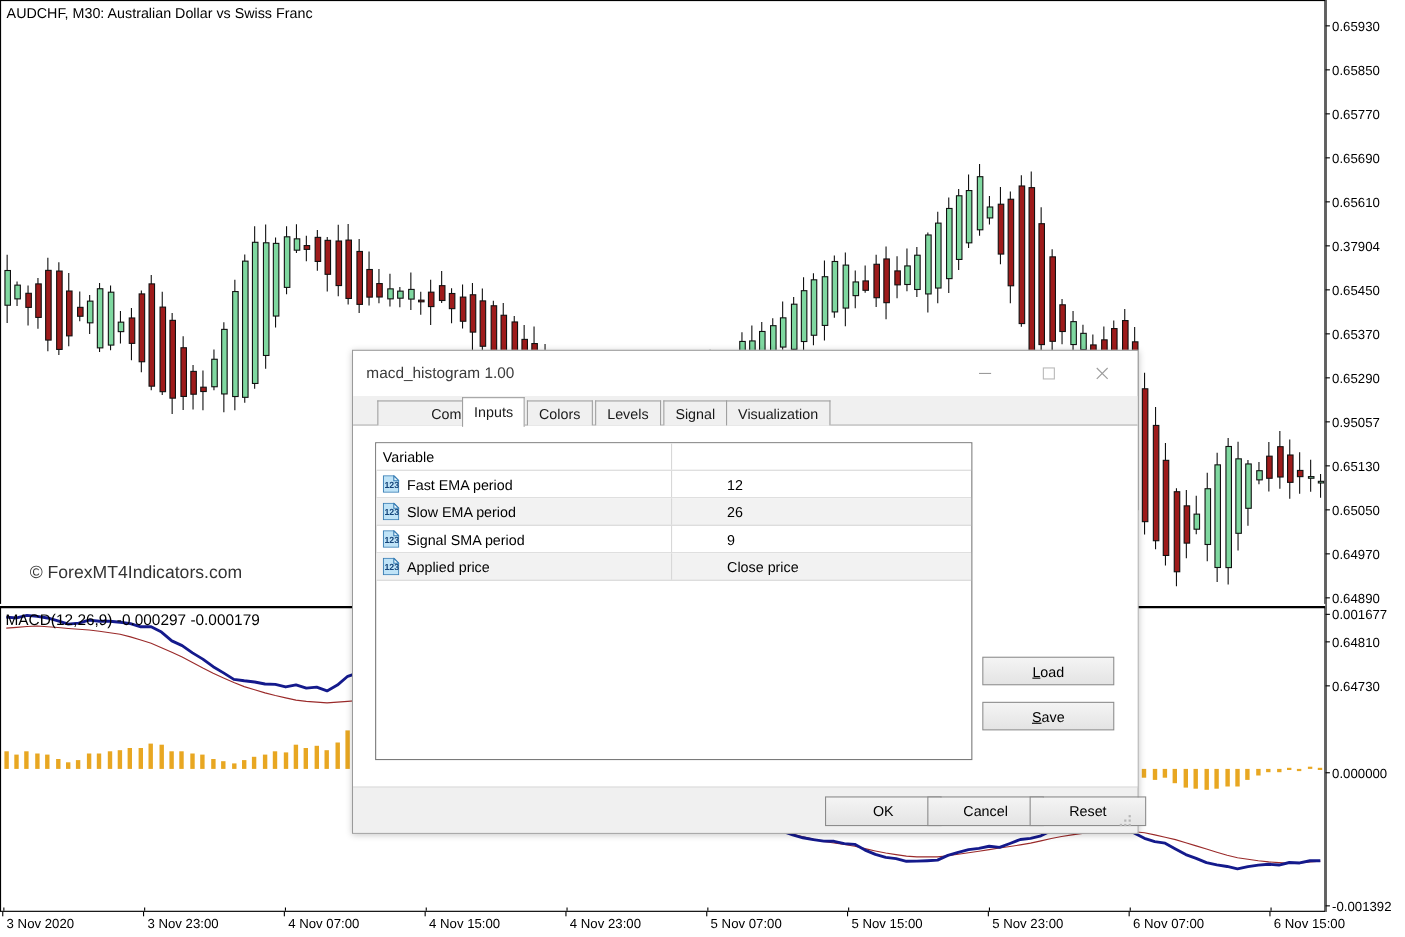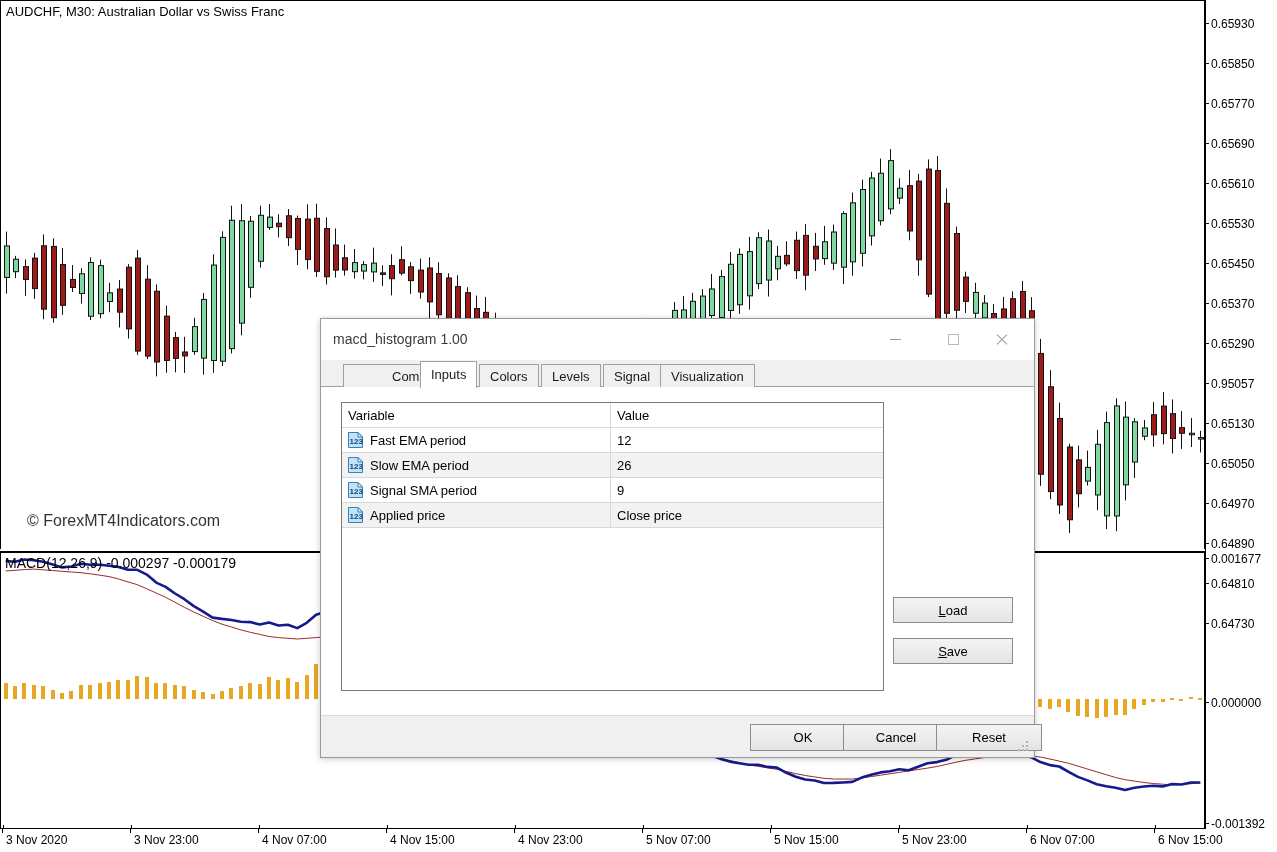--- a/index.html
+++ b/index.html
@@ -232,20 +232,21 @@
     white-space: nowrap;
   }
   .gh-var { width: 269px; border-right: 1px solid #d8d8d8; }
   .gh-val { flex: 1; }
 
   .grow {
     display: flex;
     height: 25px;
     border-bottom: 1px solid #d8d8d8;
     cursor: default;
+    gap: 44px;
   }
   .grow.alt { background: #f2f2f2; }
   .gc-var {
     width: 269px;
     border-right: 1px solid #d8d8d8;
     display: flex; align-items: center;
     padding-left: 6px;
     font-size: 13px; color: #000;
     white-space: nowrap;
   }
@@ -725,21 +726,21 @@
           <line x1="1154.5" y1="272" x2="1154.5" y2="276" stroke="#000" stroke-width="1"></line>
         </svg>
     </div>
 
     <div class="price-axis" id="price-axis">
         <div class="ax-tick" style="top: 18px;"><span>0.65930</span></div>
         <div class="ax-tick" style="top: 58px;"><span>0.65850</span></div>
         <div class="ax-tick" style="top: 98px;"><span>0.65770</span></div>
         <div class="ax-tick" style="top: 138px;"><span>0.65690</span></div>
         <div class="ax-tick" style="top: 178px;"><span>0.65610</span></div>
-        <div class="ax-tick" style="top: 218px;"><span>0.65530</span></div>
+        <div class="ax-tick" style="top: 218px;"><span>0.37904</span></div>
         <div class="ax-tick" style="top: 258px;"><span>0.65450</span></div>
         <div class="ax-tick" style="top: 298px;"><span>0.65370</span></div>
         <div class="ax-tick" style="top: 338px;"><span>0.65290</span></div>
         <div class="ax-tick" style="top: 378px;"><span>0.95057</span></div>
         <div class="ax-tick" style="top: 418px;"><span>0.65130</span></div>
         <div class="ax-tick" style="top: 458px;"><span>0.65050</span></div>
         <div class="ax-tick" style="top: 498px;"><span>0.64970</span></div>
         <div class="ax-tick" style="top: 538px;"><span>0.64890</span></div>
         <div class="ax-tick" style="top: 578px;"><span>0.64810</span></div>
         <div class="ax-tick" style="top: 618px;"><span>0.64730</span></div>
@@ -797,21 +798,20 @@
           <div class="tab" style="left: 220px;">Levels</div>
           <div class="tab" style="left: 282px;">Signal</div>
           <div class="tab" style="left: 339px;">Visualization</div>
         </div>
 
       <div class="panel">
 
         <div class="grid-box">
           <div class="grid-head">
             <div class="gh-var">Variable</div>
-            <div class="gh-val">Value</div>
           </div>
           <div id="grid-rows">
               <div class="grow">
                 <div class="gc-var">
                   <span class="icon123"><svg width="15" height="16" viewBox="0 0 15 16">
                       <path d="M0.5 0.5 H10 L14.5 5 V15.5 H0.5 Z" fill="#bfe3f7" stroke="#3a7fb5" stroke-width="1"></path>
                       <path d="M10 0.5 L14.5 5 H10 Z" fill="#eaf6fd" stroke="#3a7fb5" stroke-width="1"></path>
                       <text x="1.5" y="11.5" font-family="Liberation Sans, sans-serif" font-size="8" font-weight="bold" fill="#14447a">123</text>
                     </svg></span>
                   <span>Fast EMA period</span>

